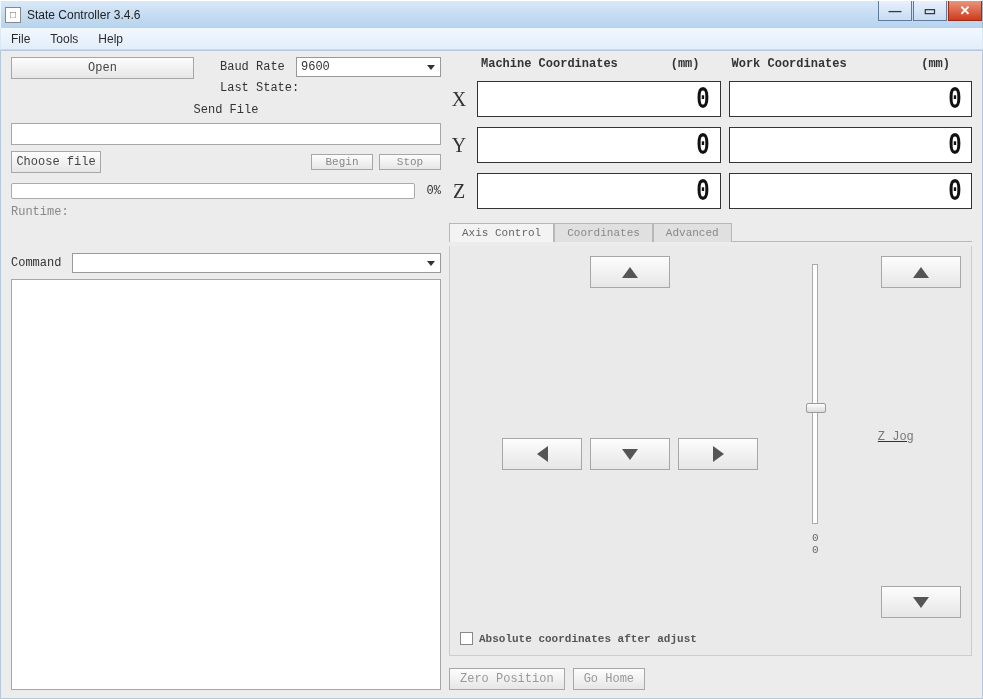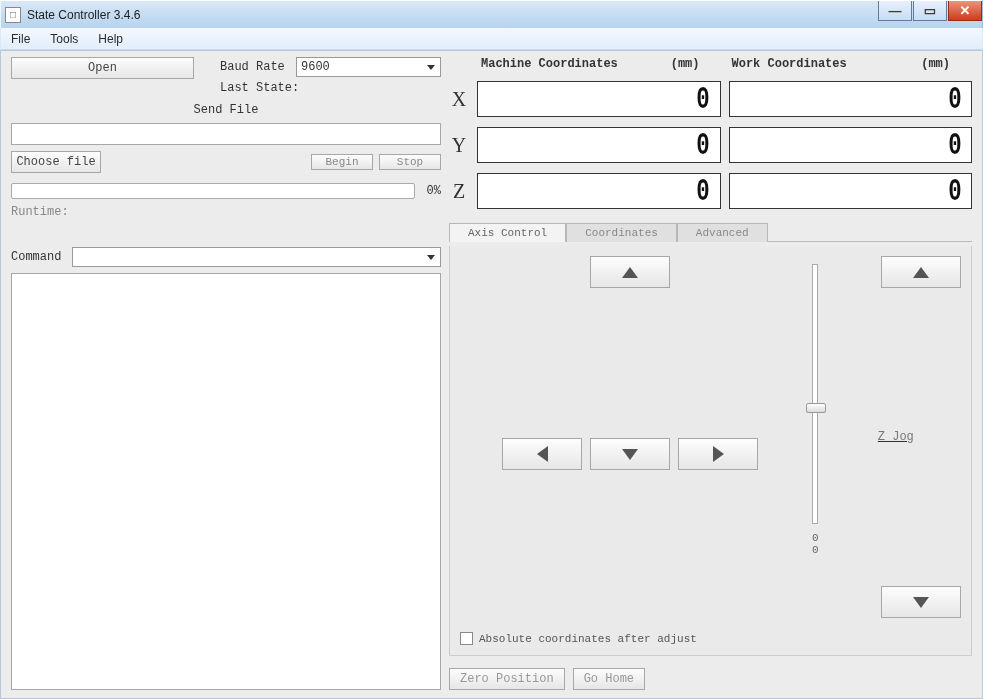--- a/index.html
+++ b/index.html
@@ -112,21 +112,21 @@
 .coord-box {
   flex:1; height: 36px; background:#fff; border:1px solid #333;
   display:flex; align-items:center; justify-content:flex-end;
   padding-right: 8px;
 }
 .digital { font-family: "Courier New", monospace; font-size: 32px; font-weight:bold; letter-spacing:2px; color:#111; transform: scaleX(0.7); transform-origin:right; }
 
 
 .tabbar { display:flex; gap:0; margin-top:10px; border-bottom:1px solid #b8b8b8; }
 .tab {
-  padding: 3px 18px;
+  padding: 3px 12px;
   font-size:11px; font-family:"Courier New", monospace;
   color:#888; background:#e0e0e0;
   border:1px solid #b8b8b8; border-bottom:none;
   margin-right:0; margin-bottom:-1px;
 }
 .tab.active { background:#f3f3f3; color:#666; }
 
 .tab-content {
   border:1px solid #ccc; border-top:none; flex:1; padding:10px;
   display:flex; flex-direction:column; background:#eaeaea;
@@ -155,21 +155,21 @@
   position:absolute; left:-7px; top: 138px;
   width:20px; height:10px; background:linear-gradient(to bottom,#fdfdfd,#dcdcdc);
   border:1px solid #999; border-radius:2px;
 }
 
 .slider-wrap { display:flex; flex-direction:column; align-items:center; }
 
 .checkbox-row { display:flex; align-items:center; gap:6px; margin-top:6px; font-size:11px; color:#555;}
 .chk { width:13px; height:13px; border:1px solid #888; background:#fff; }
 
-.bottom-row { display:flex; align-items:flex-start; justify-content:space-between; margin-top:8px; gap:27px;}
+.bottom-row { display:flex; align-items:flex-start; justify-content:space-between; margin-top:8px; gap:27px;font-weight:bold;}
 .step-wrap { display:flex; flex-direction:column; gap:2px; font-size:11px; color:#555;}
 .step-select { width: 110px; }
 
 .footer-btns { display:flex; gap:8px; margin-top:auto; padding-top:8px;}
 .footer-btns .btn { width:auto; padding:0 10px; color:#999; }
 </style>
 </head>
 <body>
 
 <div class="window">
@@ -227,21 +227,21 @@
       <div class="row" style="margin-top:4px;">
         <div class="progress-outer"></div>
         <span style="margin-left:6px;">0%</span>
       </div>
 
       <div class="row" style="color:#888;">
         <span class="lbl">Runtime:</span>
         <span></span>
       </div>
 
-      <div class="row" style="margin-top:22px;">
+      <div class="row" style="margin-top:28px;">
         <span class="lbl" style="width:55px;">Command</span>
         <div class="dropdown" style="flex:1; color:#999;">
           <span></span>
         </div>
       </div>
 
       <div class="textarea"></div>
     </div>
 
     <div class="right-col">

